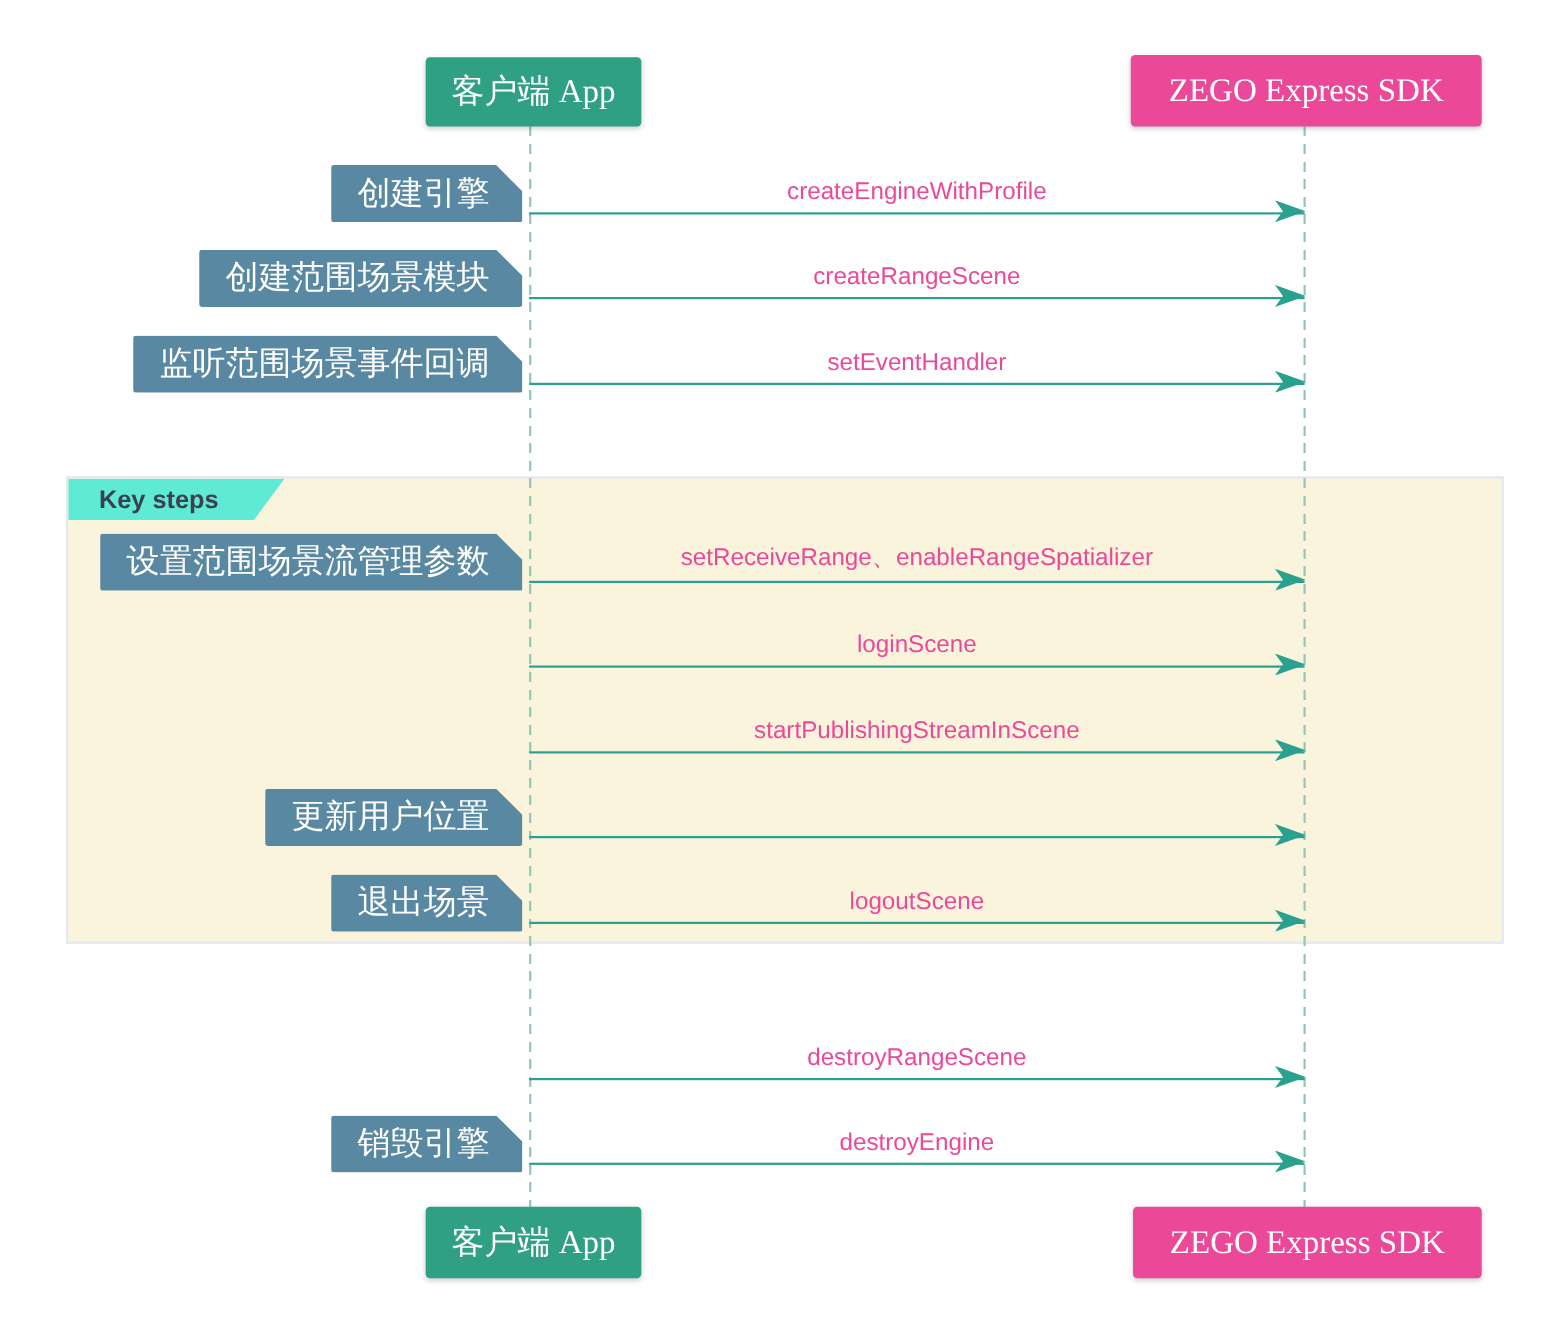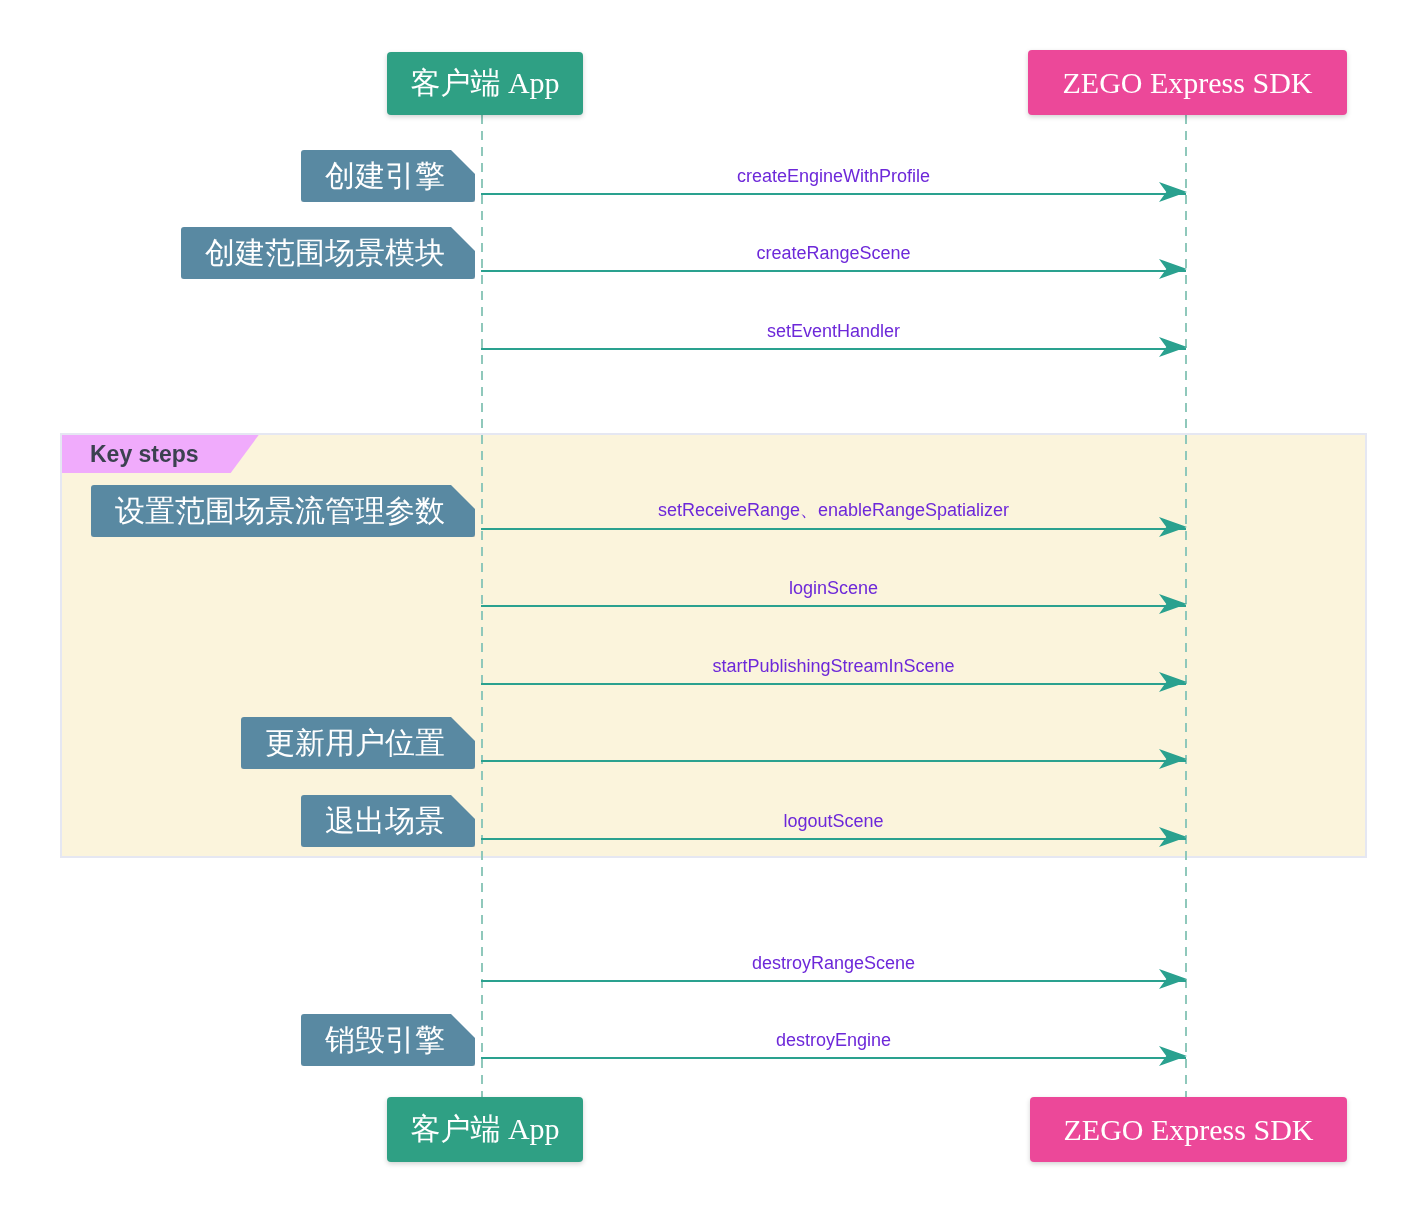--- a/index.html
+++ b/index.html
@@ -15,21 +15,21 @@
   }
   .lifeline.left{left:481px;}
   .lifeline.right{left:1185px;}
   
   .panel{
     position:absolute;left:60px;top:433px;width:1303px;height:421px;
     background:#fbf4dc;border:2px solid #e5e7f2;z-index:0;
   }
   .panel-tag{
     position:absolute;left:62px;top:435px;height:38px;line-height:38px;
-    background:#f0abfc;color:#3b4150;font-size:23px;font-weight:700;
+    background:#5eead4;color:#3b4150;font-size:23px;font-weight:700;
     padding:0 60px 0 28px;z-index:2;
     clip-path:polygon(0 0,100% 0,calc(100% - 28px) 100%,0 100%);
   }
   
   .actor{
     position:absolute;display:flex;align-items:center;justify-content:center;
     color:#ffffff;font-size:30px;border-radius:4px;z-index:4;
     box-shadow:0 2px 5px rgba(0,0,0,0.18);
     font-family:Liberation Serif, serif;
   }
@@ -46,21 +46,21 @@
     padding:0 30px 0 24px;border-radius:3px;z-index:3;
     clip-path:polygon(0 0,calc(100% - 24px) 0,100% 24px,100% 100%,0 100%);
     filter:drop-shadow(2px 3px 3px rgba(0,0,0,0.22));
   }
   .msg{
     position:absolute;left:481px;width:705px;top:calc(var(--y) - 60px);height:60px;
     border-bottom:2px solid #2aa18f;z-index:2;
   }
   .method{
     position:absolute;bottom:6px;left:0;width:100%;text-align:center;
-    font-size:18px;color:#6d28d9;white-space:nowrap;
+    font-size:22px;color:#ec4899;white-space:nowrap;
   }
   .arrow-head{
     position:absolute;right:-1px;bottom:-9px;width:28px;height:20px;background:#2aa18f;
     clip-path:polygon(0 0,100% 50%,0 100%,26% 50%);
   }
 </style>
 </head>
 <body>
 
 <div class="canvas">
@@ -81,20 +81,21 @@
     <div class="method">createEngineWithProfile</div>
     <span class="arrow-head"></span>
   </div>
 
   <div class="tag" style="--y:270px">创建范围场景模块</div>
   <div class="msg" style="--y:270px">
     <div class="method">createRangeScene</div>
     <span class="arrow-head"></span>
   </div>
 
+  <div class="tag" style="--y:348px">监听范围场景事件回调</div>
   <div class="msg" style="--y:348px">
     <div class="method">setEventHandler</div>
     <span class="arrow-head"></span>
   </div>
 
   <div class="tag" style="--y:528px">设置范围场景流管理参数</div>
   <div class="msg" style="--y:528px">
     <div class="method">setReceiveRange、enableRangeSpatializer</div>
     <span class="arrow-head"></span>
   </div>

